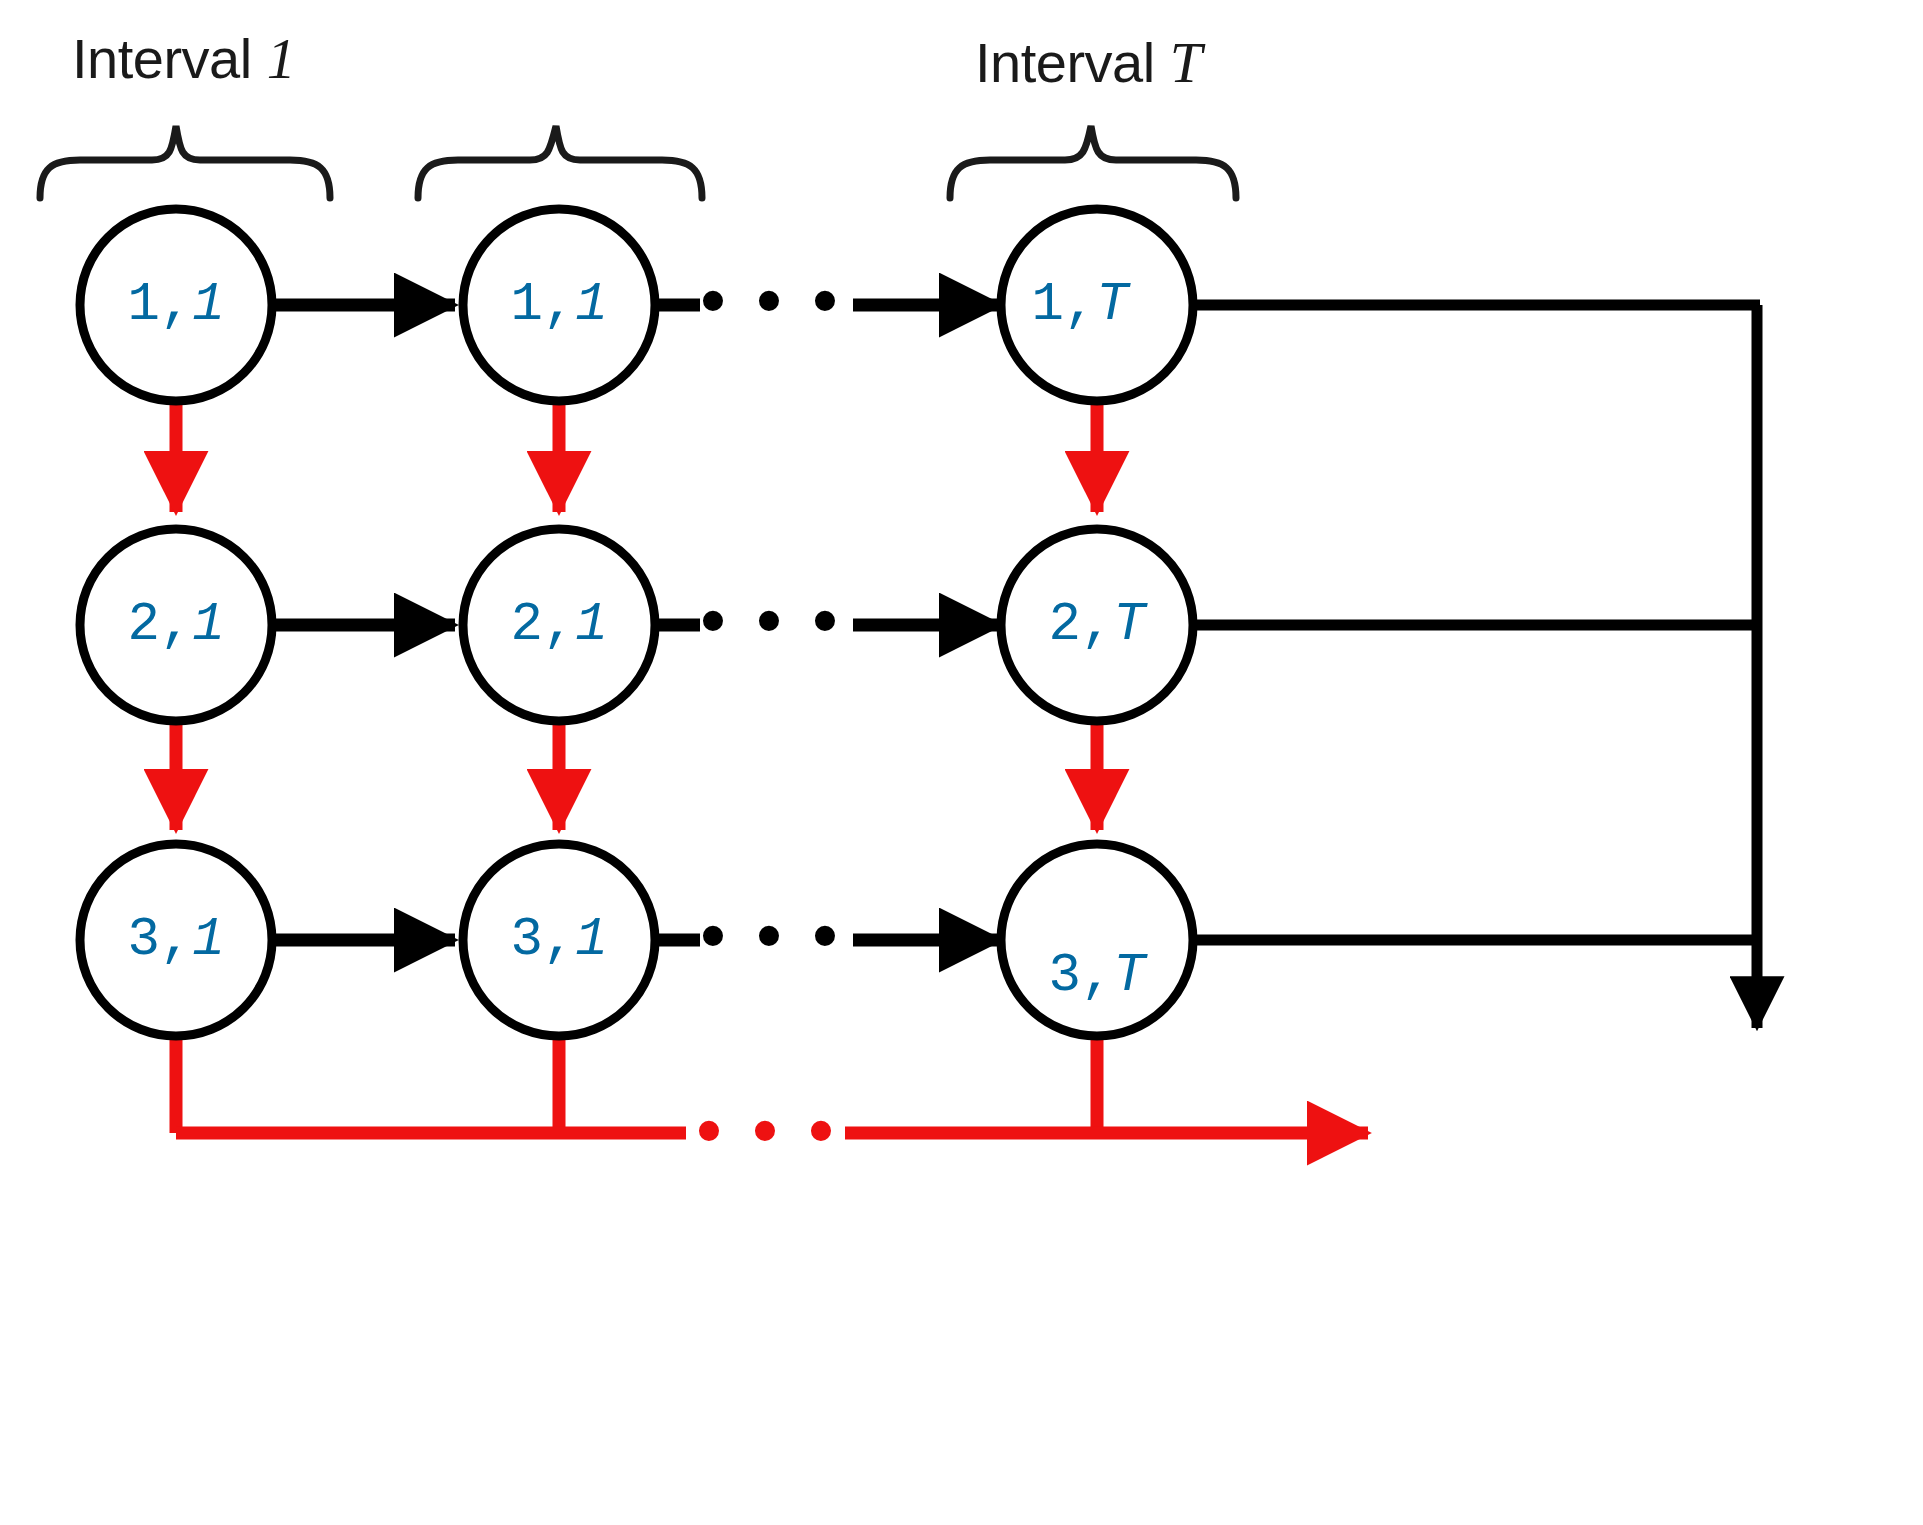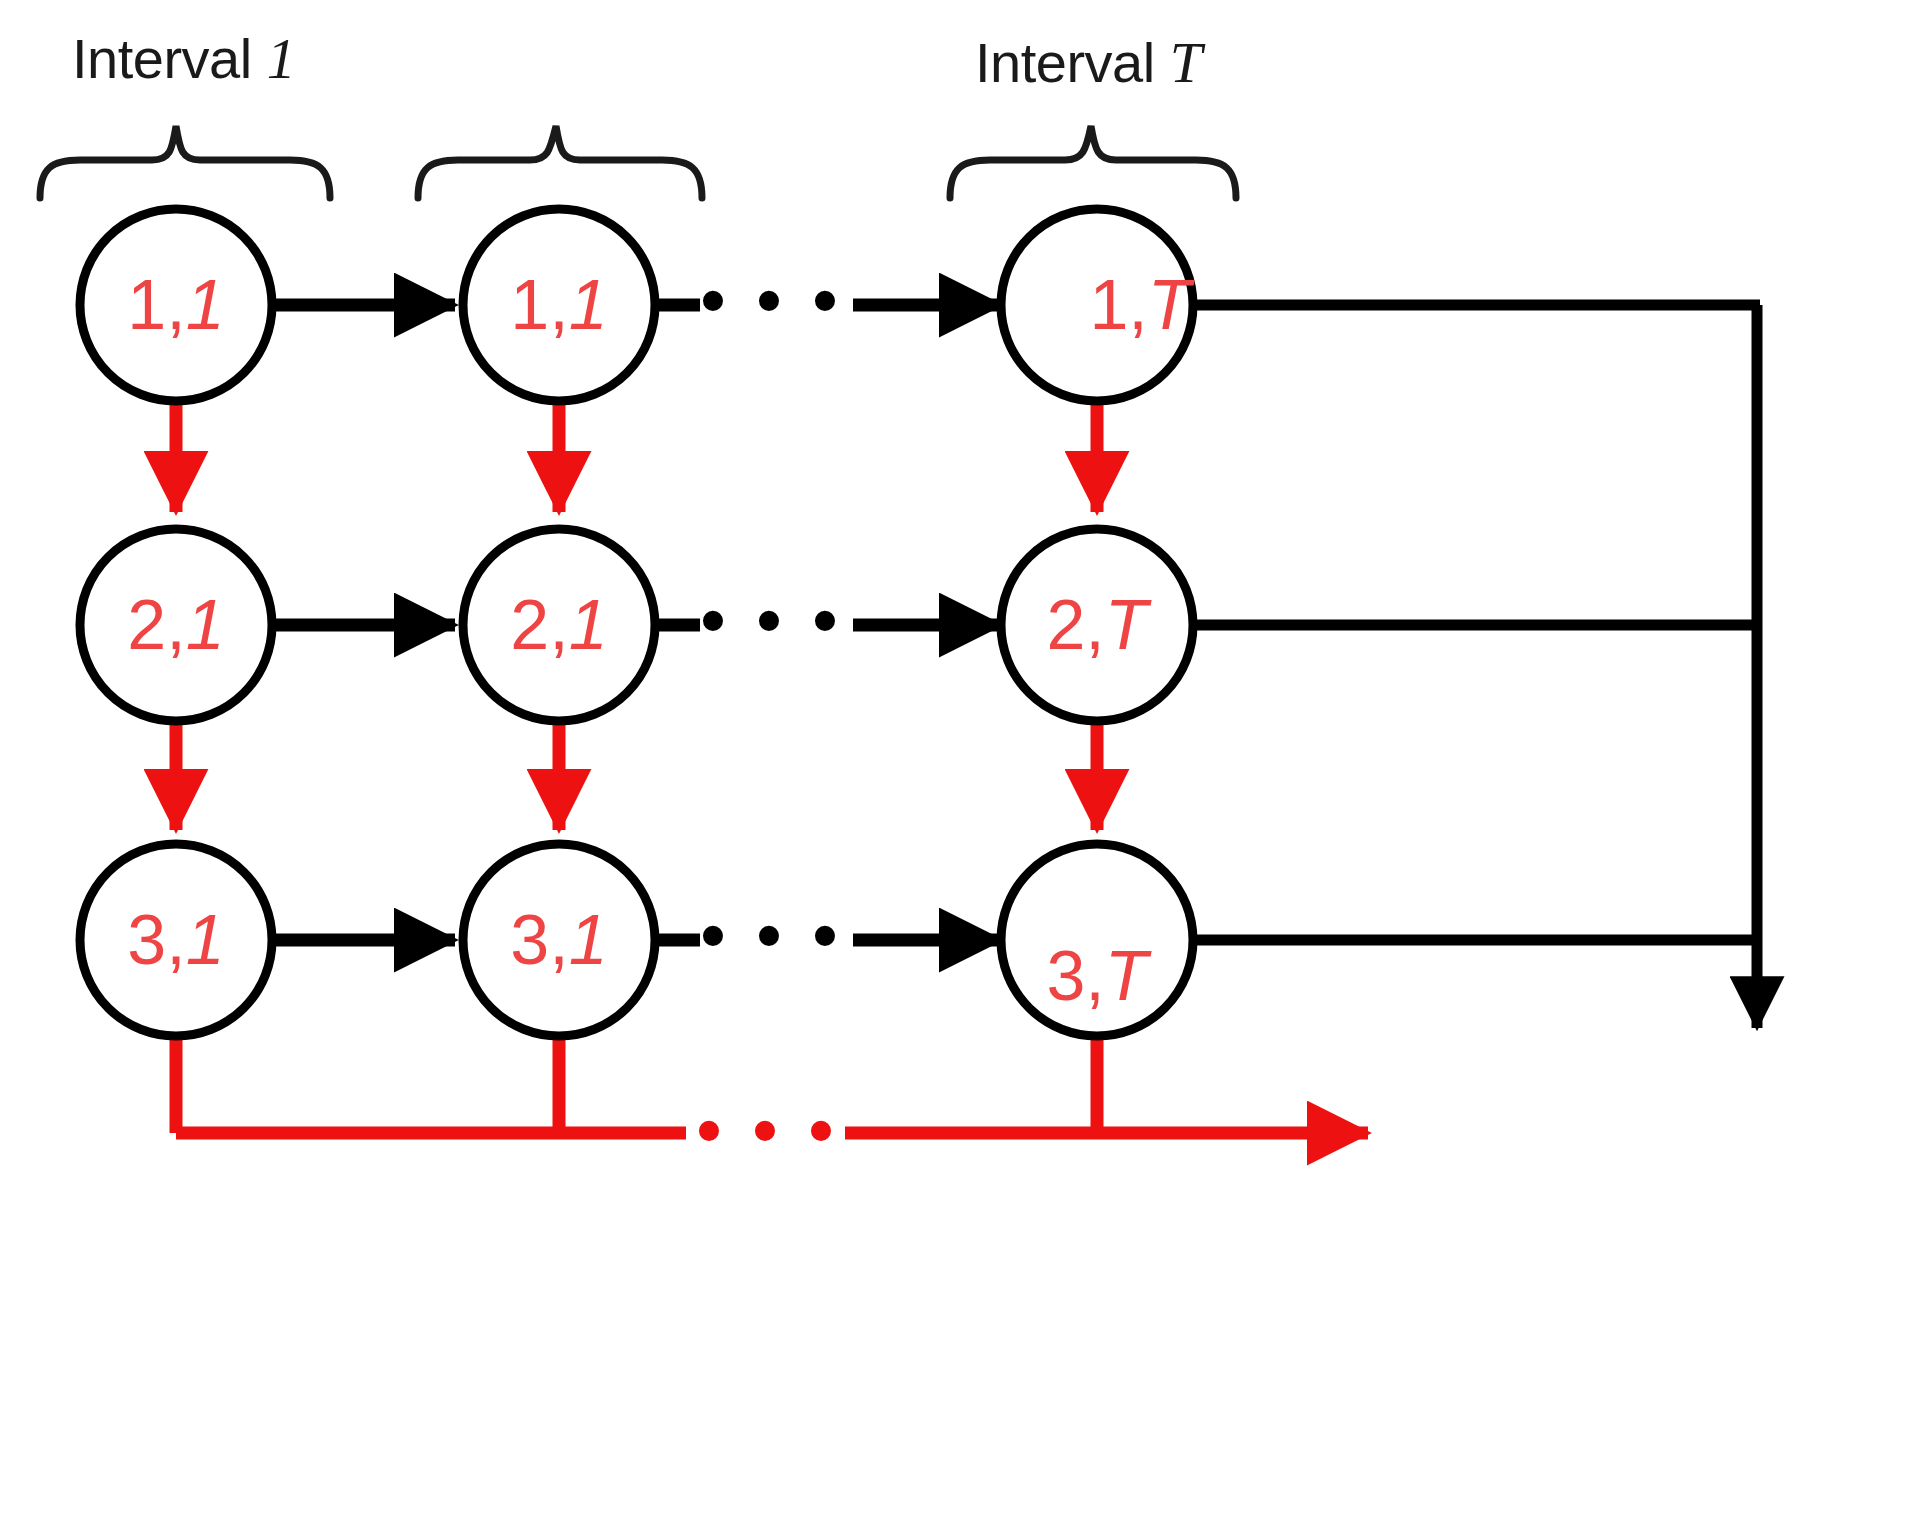--- a/index.html
+++ b/index.html
@@ -33,23 +33,23 @@
     line-height: 1;
     letter-spacing: -0.5px;
   }
   .interval-label .sym {
     font-family: "Liberation Serif", serif;
     font-style: italic;
     font-size: 58px;
   }
   .node-label {
     position: absolute;
-    font-family: Liberation Sans, sans-serif;
-    font-size: 70px;
-    color: #ef4444;
+    font-family: Liberation Mono, monospace;
+    font-size: 54px;
+    color: #0369a1;
     white-space: nowrap;
     transform: translate(-50%, -50%);
     line-height: 1;
   }
   .node-label .sym {
     font-style: italic;
   }
   .ellipsis {
     position: absolute;
     font-family: "Liberation Sans", sans-serif;
@@ -178,21 +178,21 @@
   <div class="interval-label" style="left:975px; top:34px;">
     <span>Interval </span><span class="sym">T</span>
   </div>
 
   <div class="node-label" style="left:176px; top:305px;">
     <span>1,</span><span class="sym">1</span>
   </div>
   <div class="node-label" style="left:559px; top:305px;">
     <span>1,</span><span class="sym">1</span>
   </div>
-  <div class="node-label" style="left:1140px; top:305px;">
+  <div class="node-label" style="left:1080px; top:305px;">
     <span>1,</span><span class="sym">T</span>
   </div>
 
   <div class="node-label" style="left:176px; top:625px;">
     <span>2,</span><span class="sym">1</span>
   </div>
   <div class="node-label" style="left:559px; top:625px;">
     <span>2,</span><span class="sym">1</span>
   </div>
   <div class="node-label" style="left:1097px; top:625px;">

